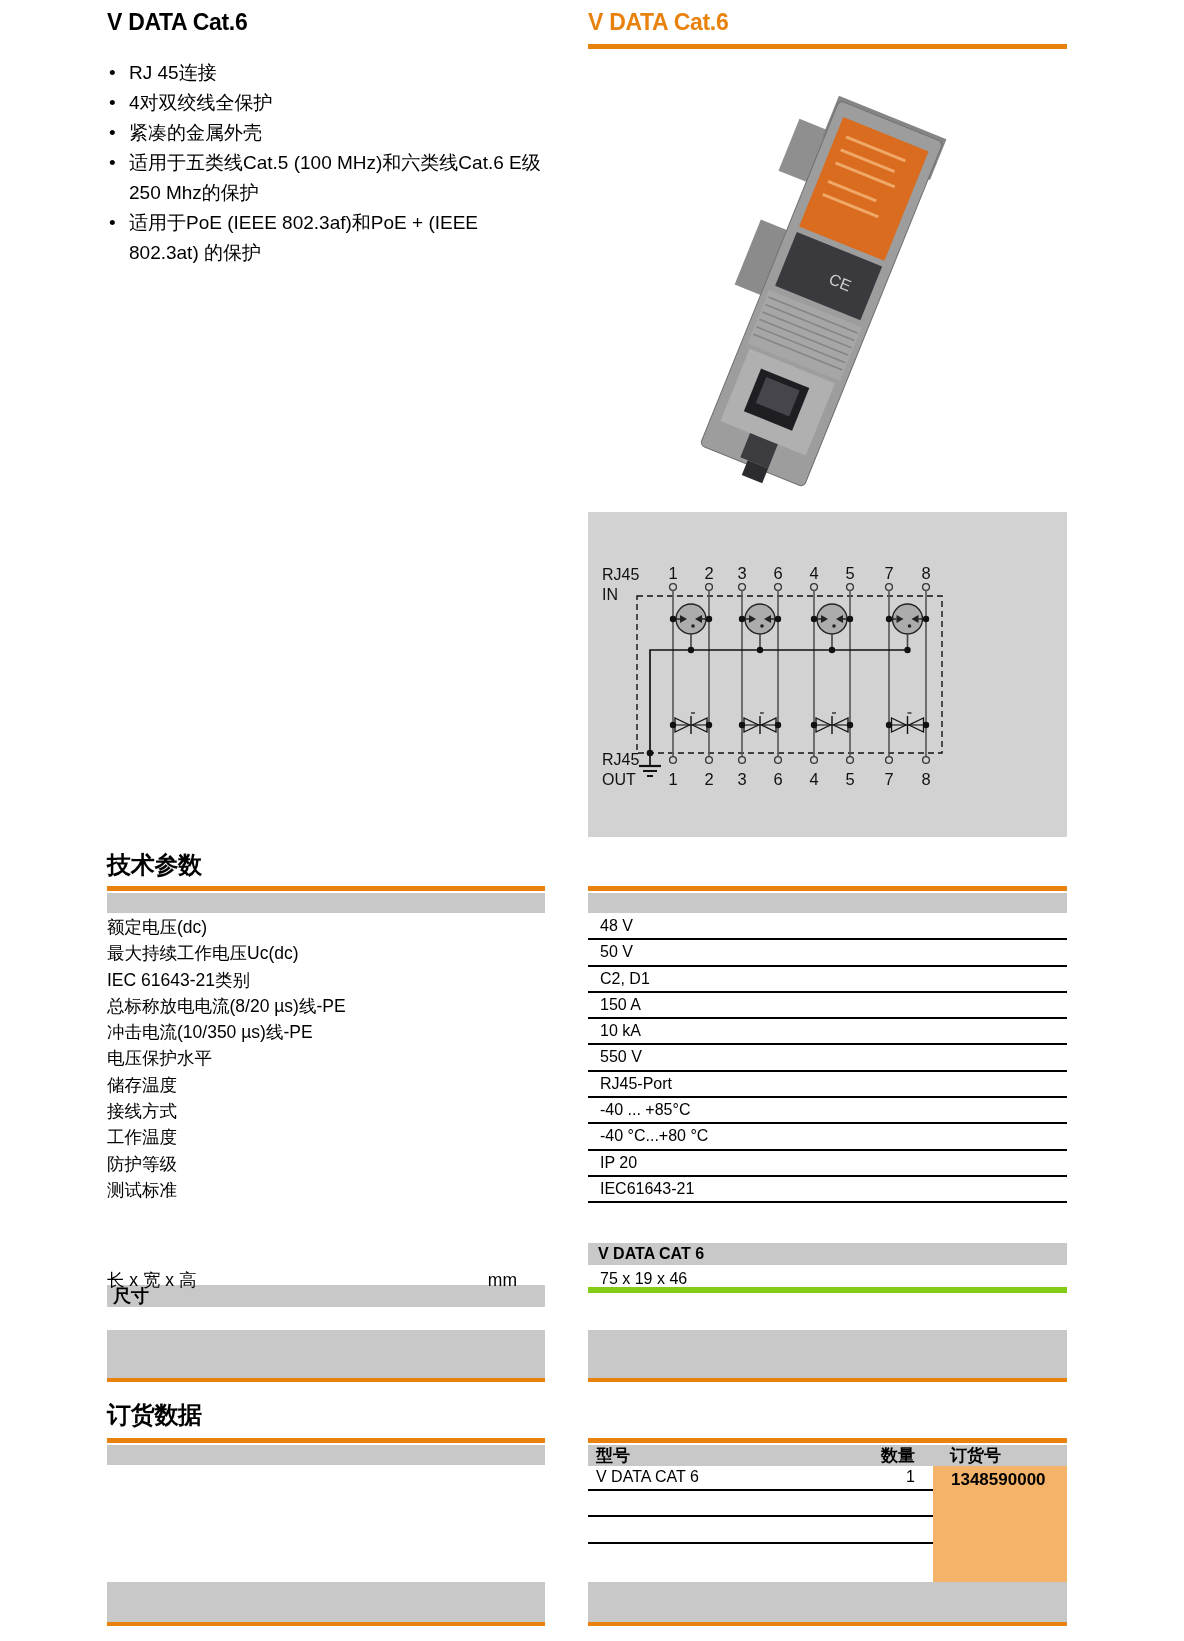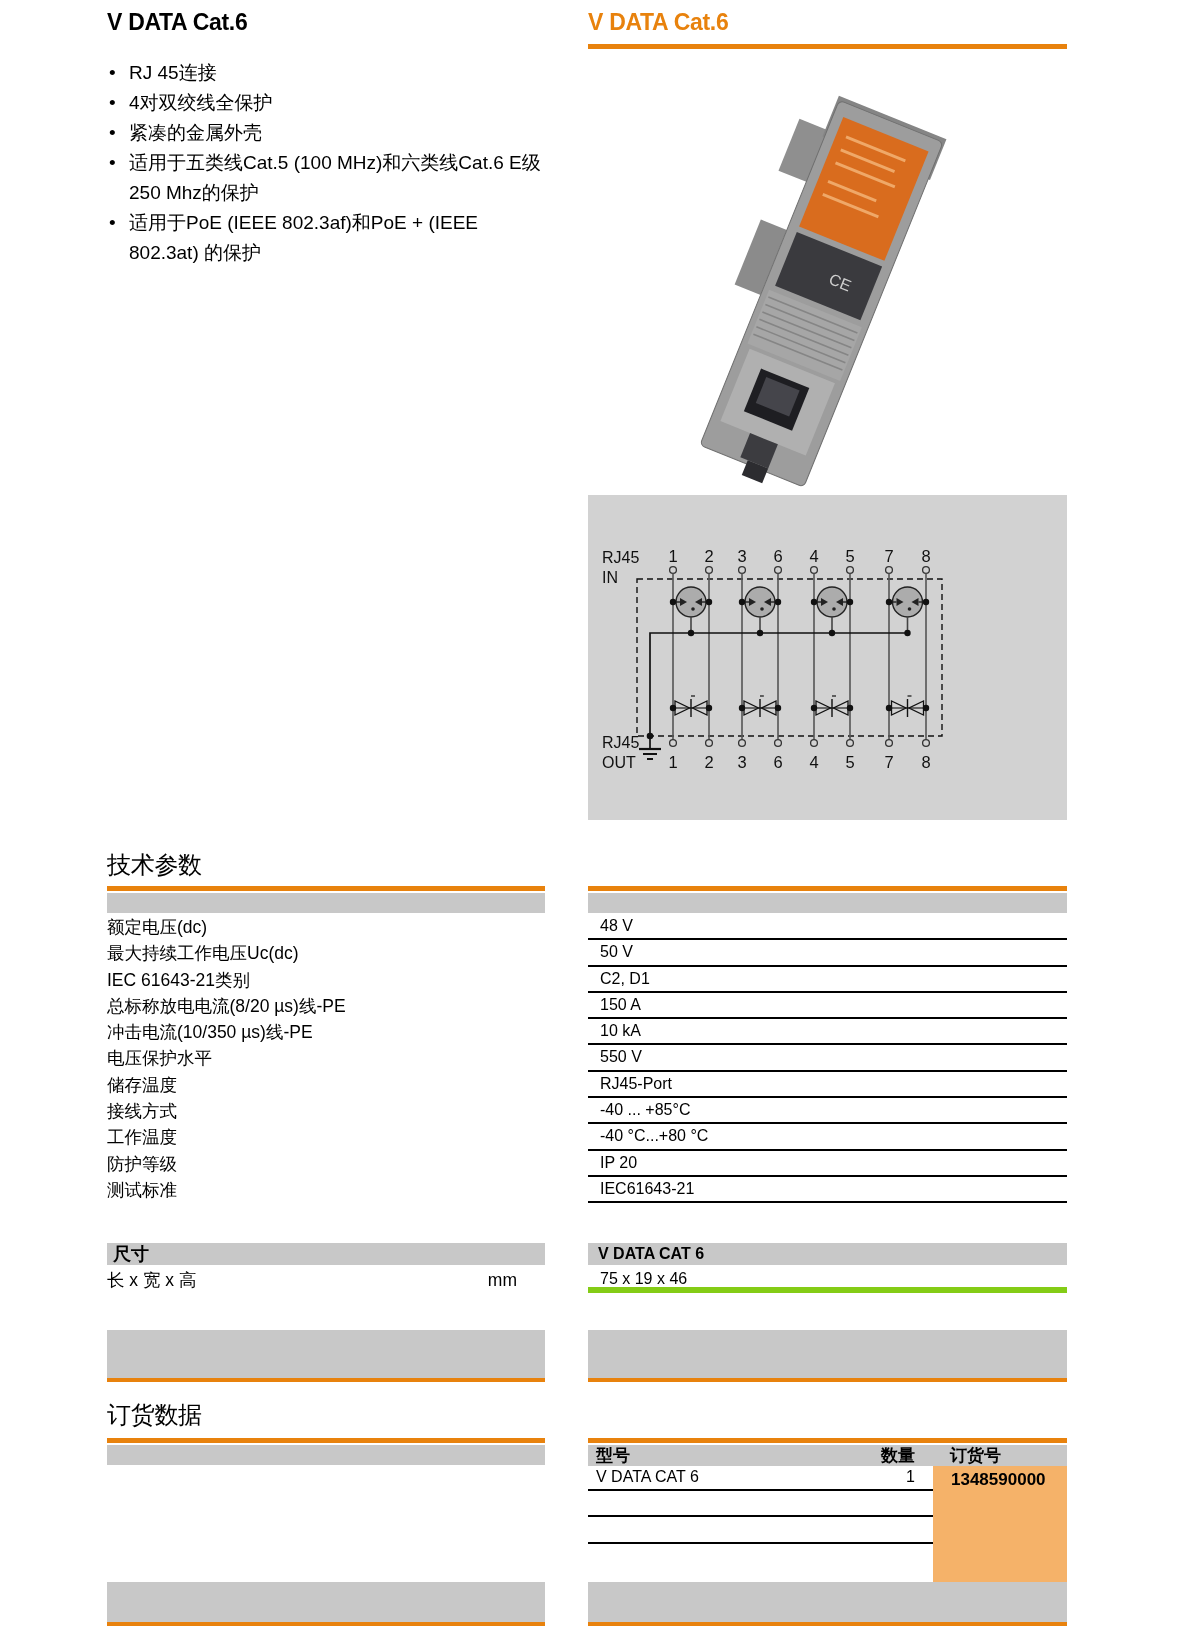--- a/index.html
+++ b/index.html
@@ -11,21 +11,21 @@
   html,body{margin:0;padding:0;background:#fff;}
   .page{position:relative;width:1164px;height:1641px;background:#fff;overflow:hidden;
         font-family:"Liberation Sans",sans-serif;color:#000;}
   .abs{position:absolute;box-sizing:border-box;}
   
   .col-l{left:107px;width:438px;}
   .col-r{left:588px;width:479px;}
   h1,h2{margin:0;padding:0;}
   .title{font-size:23px;font-weight:bold;line-height:28px;letter-spacing:-.3px;}
   .title-orange{color:var(--accent);}
-  .section-head{font-size:24px;font-weight:normal;line-height:30px;letter-spacing:-.3px;}
+  .section-head{font-size:24px;font-weight:bold;line-height:30px;letter-spacing:-.3px;}
   .orange-rule{height:5px;background:var(--accent);}
   .gray-bar{background:var(--gray-bar);}
   
   .bullets{font-size:19px;line-height:30px;}
   .bullet{position:relative;padding-left:22px;}
   .bullet::before{content:"•";position:absolute;left:2px;top:0;font-size:19px;}
   
   .tech-labels .trow{height:26.3px;line-height:26.3px;font-size:17.5px;white-space:nowrap;}
   .tech-values .trow{height:26.3px;line-height:23px;font-size:16px;padding-left:12px;
                      border-bottom:2px solid #000;box-sizing:border-box;white-space:nowrap;}
@@ -77,21 +77,21 @@
     <div class="trow">总标称放电电流(8/20 µs)线-PE</div>
     <div class="trow">冲击电流(10/350 µs)线-PE</div>
     <div class="trow">电压保护水平</div>
     <div class="trow">储存温度</div>
     <div class="trow">接线方式</div>
     <div class="trow">工作温度</div>
     <div class="trow">防护等级</div>
     <div class="trow">测试标准</div>
   </div>
 
-  <div class="abs col-l gray-bar dim-bar" style="top:1243px">尺寸</div>
+  <div class="abs col-l gray-bar dim-bar" style="top:1285px">尺寸</div>
   <div class="abs col-l dim-row-l" style="top:1267px">
     <span>长 x 宽 x 高</span>
     <span>mm</span>
   </div>
 
   <div class="abs col-l empty-block" style="top:1330px"></div>
 
   <h2 class="abs col-l section-head" style="top:1400px">订货数据</h2>
   <div class="abs col-l orange-rule" style="top:1438px"></div>
   <div class="abs col-l gray-bar" style="top:1445px;height:20px"></div>
@@ -124,21 +124,21 @@
           <line x1="-48" y1="67" x2="48" y2="67"></line>
       </g>
       <rect x="-46" y="82" width="92" height="78" fill="#B0B0B0"></rect>
       <rect x="-28" y="96" width="52" height="46" fill="#1E1E22"></rect>
       <rect x="-20" y="102" width="36" height="28" fill="#45454B"></rect>
       <rect x="-14" y="160" width="30" height="26" fill="#3C3C40"></rect>
       <rect x="-6" y="186" width="22" height="16" fill="#2C2C30"></rect>
     </g>
   </svg>
 
-  <div class="abs col-r diagram-box" style="top:495px;height:325px">
+  <div class="abs col-r diagram-box" style="top:512px;height:325px">
     <svg width="479" height="325" viewBox="0 0 479 325">
         <rect x="49" y="84" width="305" height="157" fill="none" stroke="#111" stroke-width="1.4" stroke-dasharray="6 4"></rect>
         <text x="14" y="68" text-anchor="start" font-size="16" fill="#111">RJ45</text>
         <text x="14" y="88" text-anchor="start" font-size="16" fill="#111">IN</text>
         <text x="14" y="253" text-anchor="start" font-size="16" fill="#111">RJ45</text>
         <text x="14" y="273" text-anchor="start" font-size="16" fill="#111">OUT</text>
         <text x="85" y="67" text-anchor="middle" font-size="16.5" fill="#111">1</text>
         <circle cx="85" cy="75" r="3.4" fill="#D2D2D2" stroke="#333" stroke-width="1.3"></circle>
         <line x1="85" y1="78.5" x2="85" y2="244.5" stroke="#555" stroke-width="1.6"></line>
         <circle cx="85" cy="248" r="3.4" fill="#D2D2D2" stroke="#333" stroke-width="1.3"></circle>

